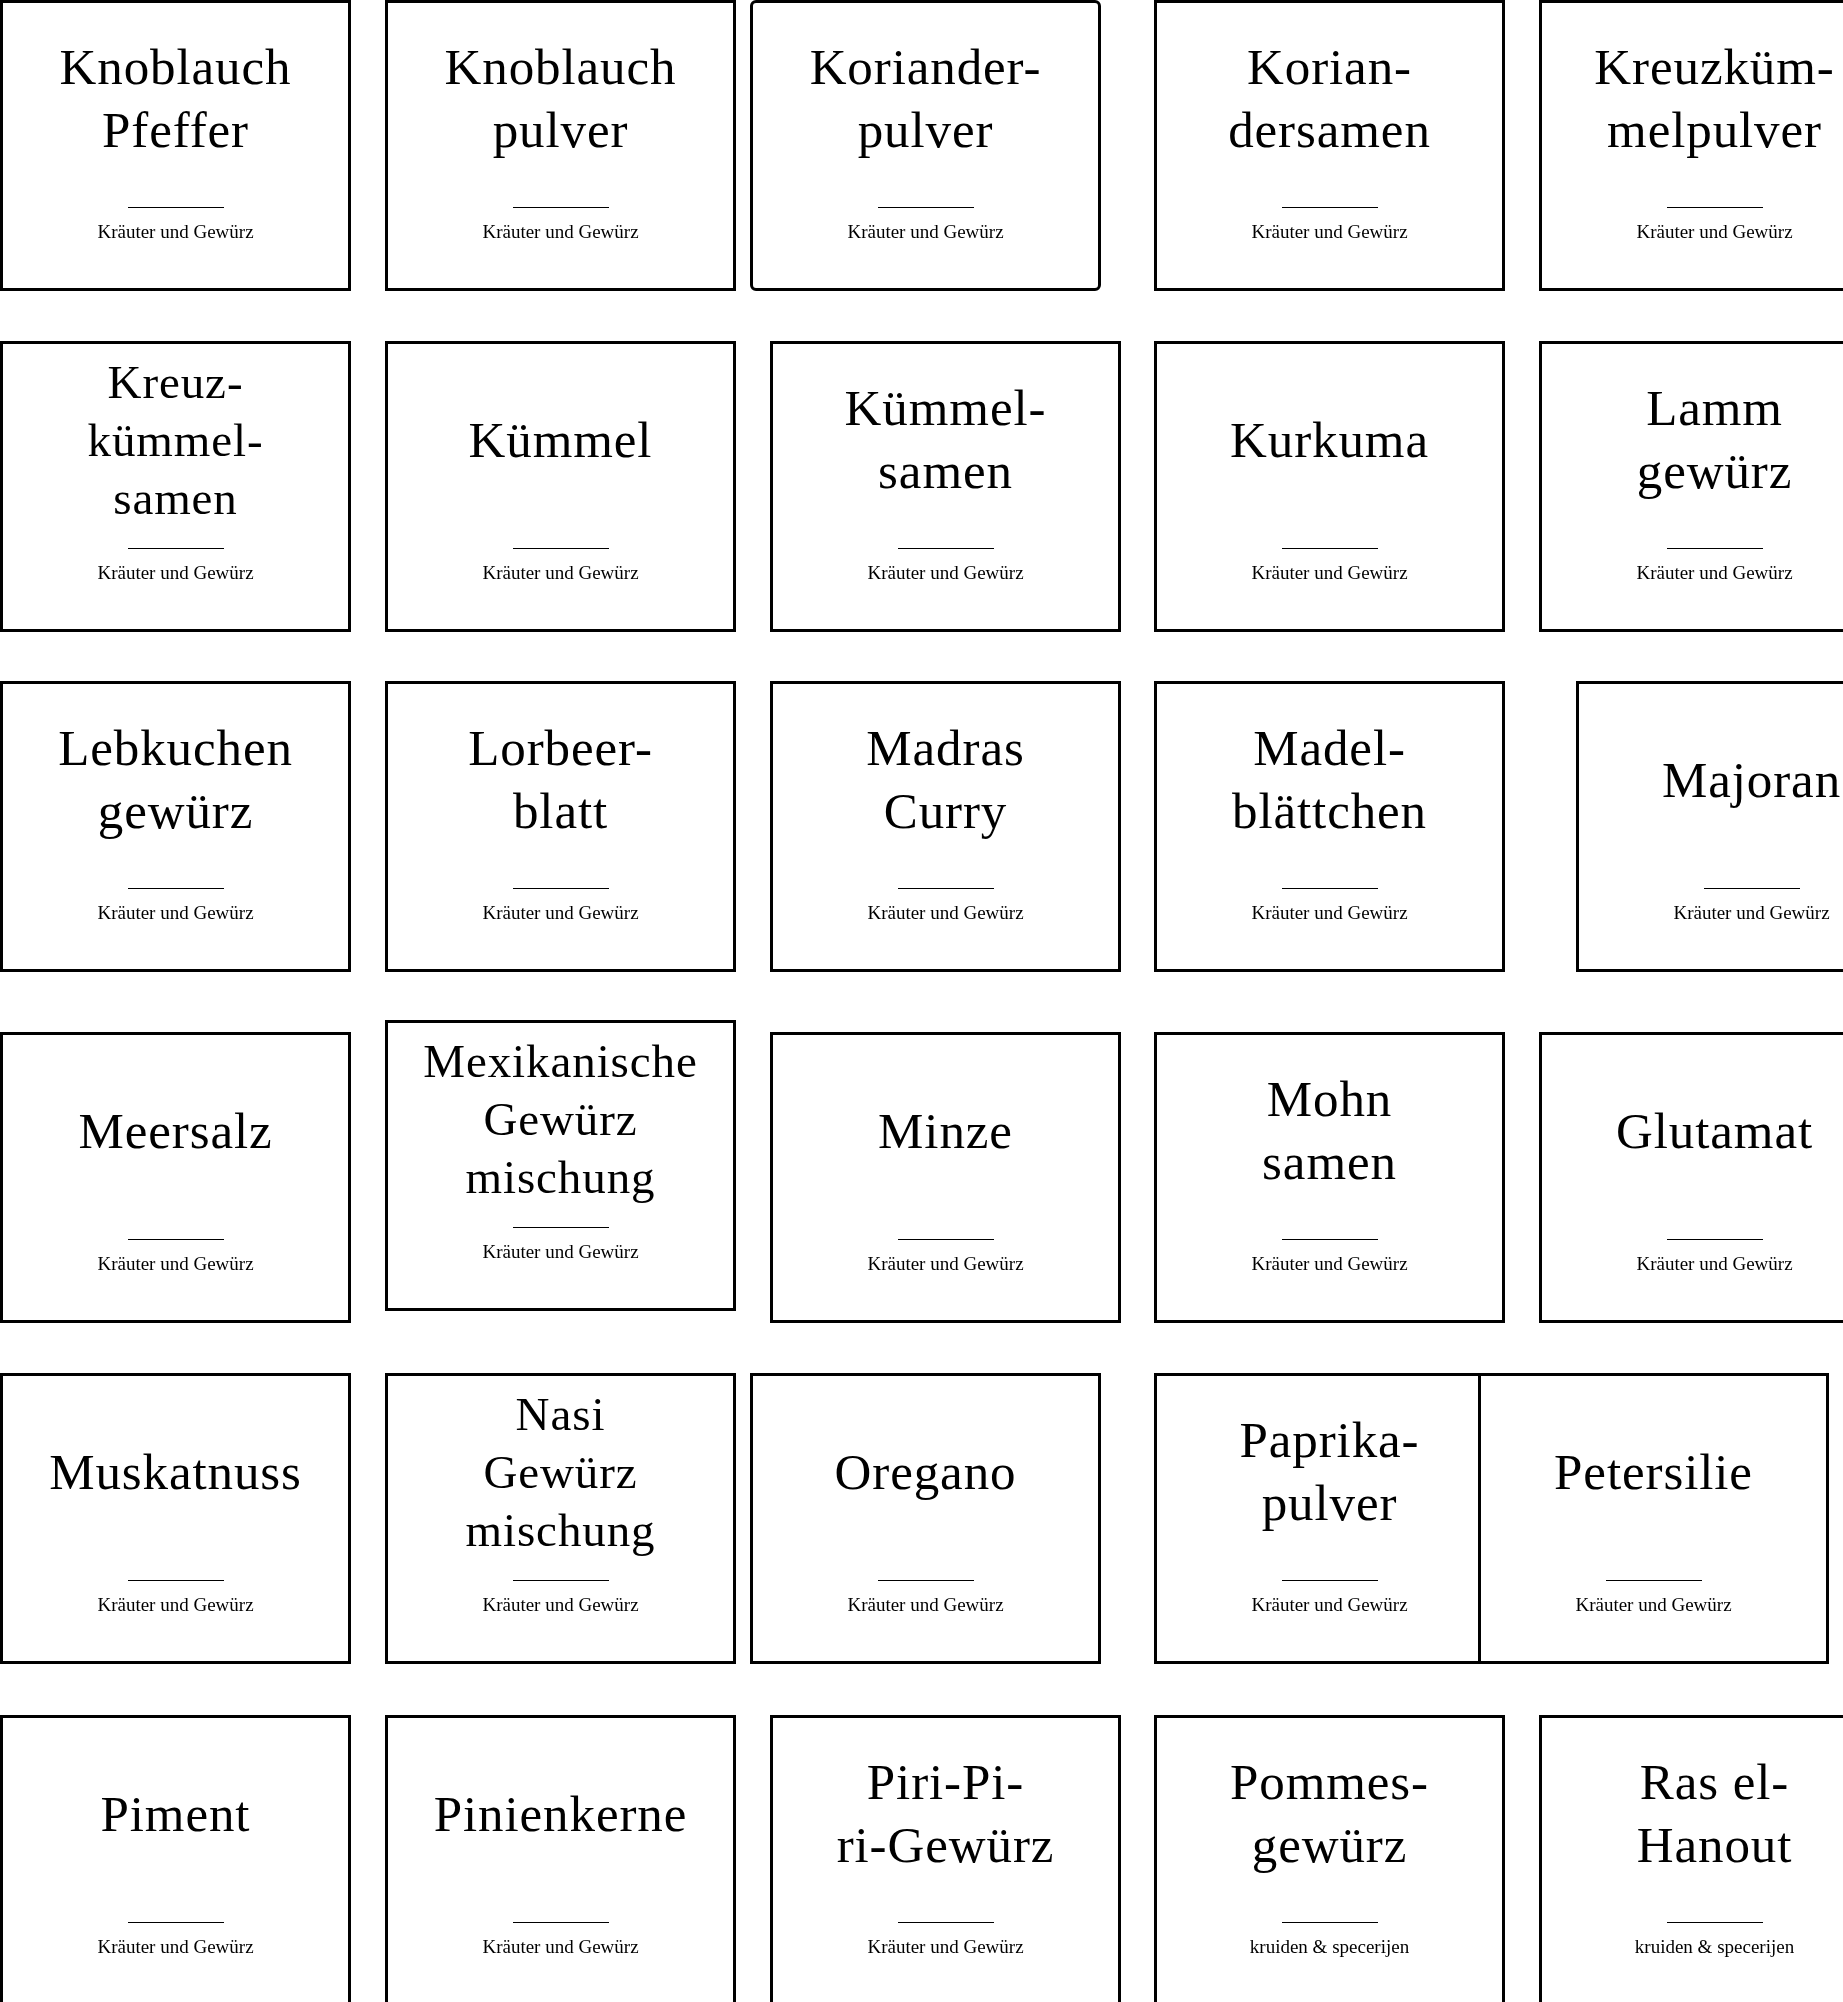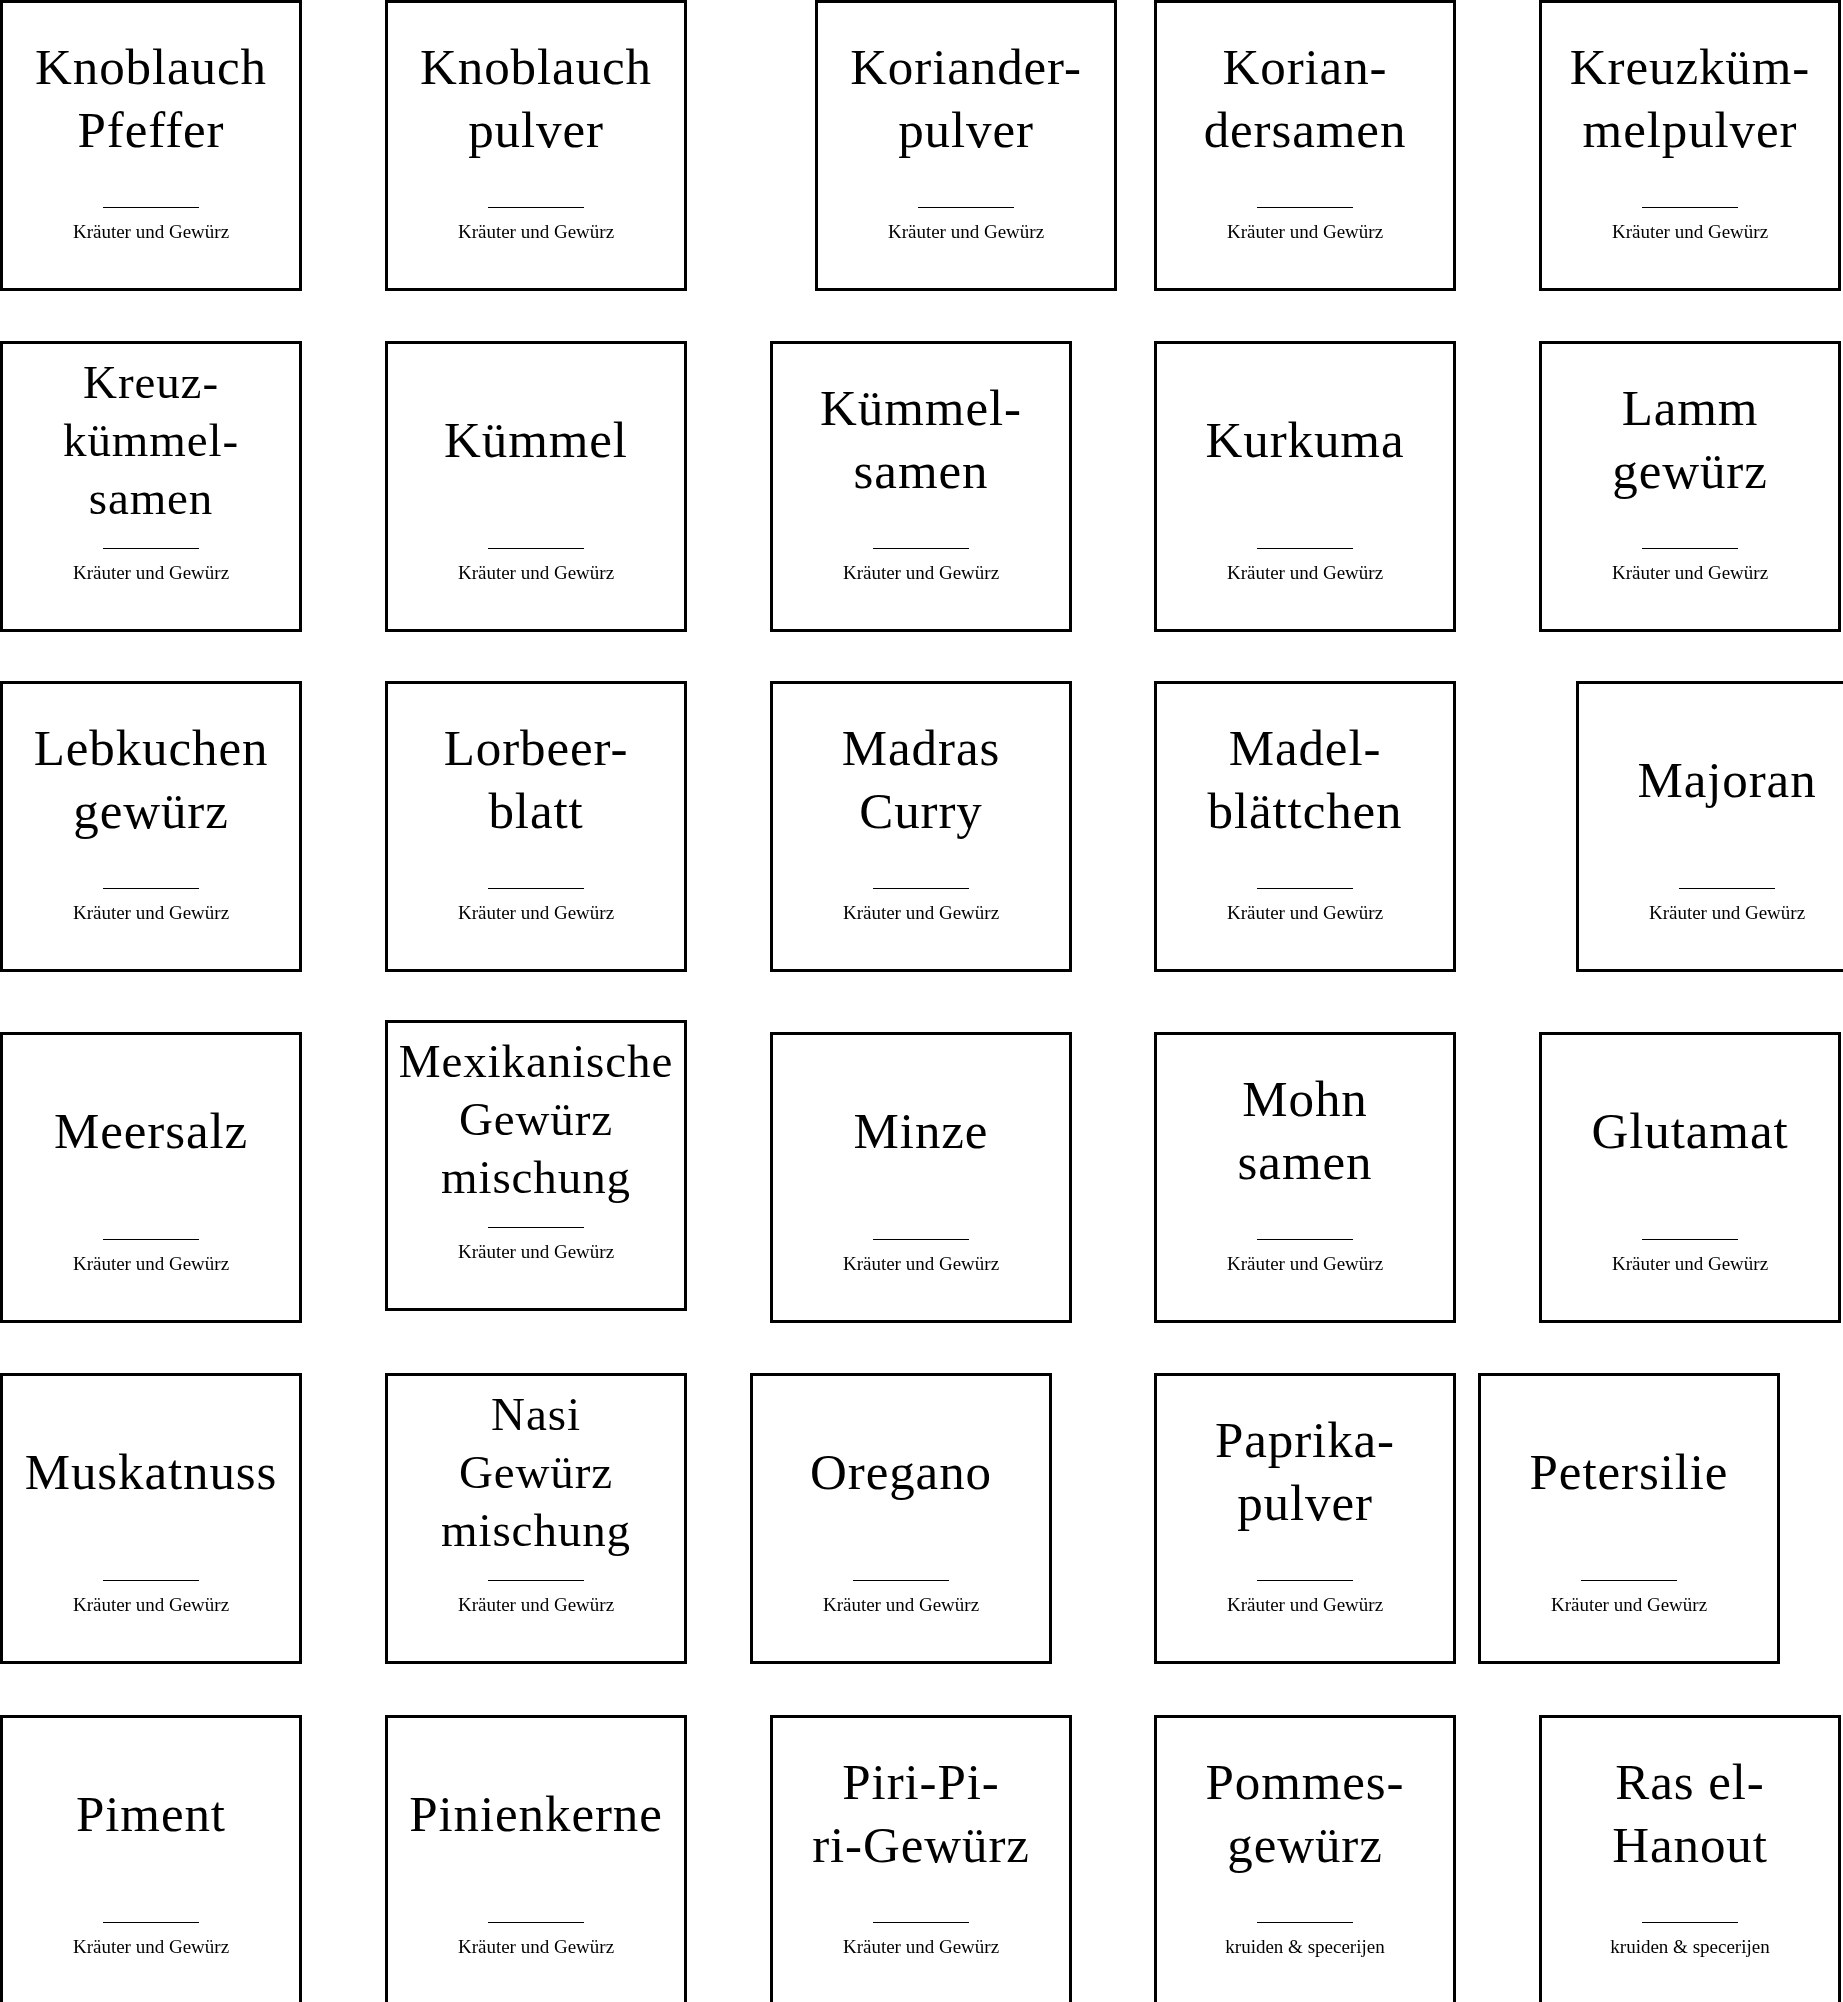--- a/index.html
+++ b/index.html
@@ -1,20 +1,20 @@
 <!DOCTYPE html>
 <html style="font-size:14.5px"><head>
 <meta charset="utf-8">
 <style>
   html, body { margin: 0; padding: 0; background: #ffffff; }
   body { width: 1844px; height: 2003px; position: relative; overflow: hidden;
          font-family: "Liberation Serif", "DejaVu Serif", serif; color: #000; }
   .label {
     position: absolute; box-sizing: border-box;
-    width: 302px; height: 291px;
+    width: 351px; height: 291px;
     border: 3.6px solid #000; background: #fff;
   }
   .title {
     position: absolute; left: -7.2px; right: -7.2px; top: 0;
     height: 192px;
     display: flex; flex-direction: column; justify-content: center; align-items: center;
     text-align: center;
     font-size: 51px; line-height: 63px; letter-spacing: 0.9px;
     white-space: pre-line;
   }
@@ -39,21 +39,21 @@
 Pfeffer</div>
     <div class="rule"></div>
     <div class="sub">Kräuter und Gewürz</div>
   </div>
     <div class="label" style="left: 385px; top: 0px;">
     <div class="title">Knoblauch
 pulver</div>
     <div class="rule"></div>
     <div class="sub">Kräuter und Gewürz</div>
   </div>
-    <div class="label" style="left: 815px; top: 0px;">
+    <div class="label" style="left: 750px; top: 0px; border-radius: 6px;">
     <div class="title">Koriander-
 pulver</div>
     <div class="rule"></div>
     <div class="sub">Kräuter und Gewürz</div>
   </div>
     <div class="label" style="left: 1154px; top: 0px;">
     <div class="title">Korian-
 dersamen</div>
     <div class="rule"></div>
     <div class="sub">Kräuter und Gewürz</div>

